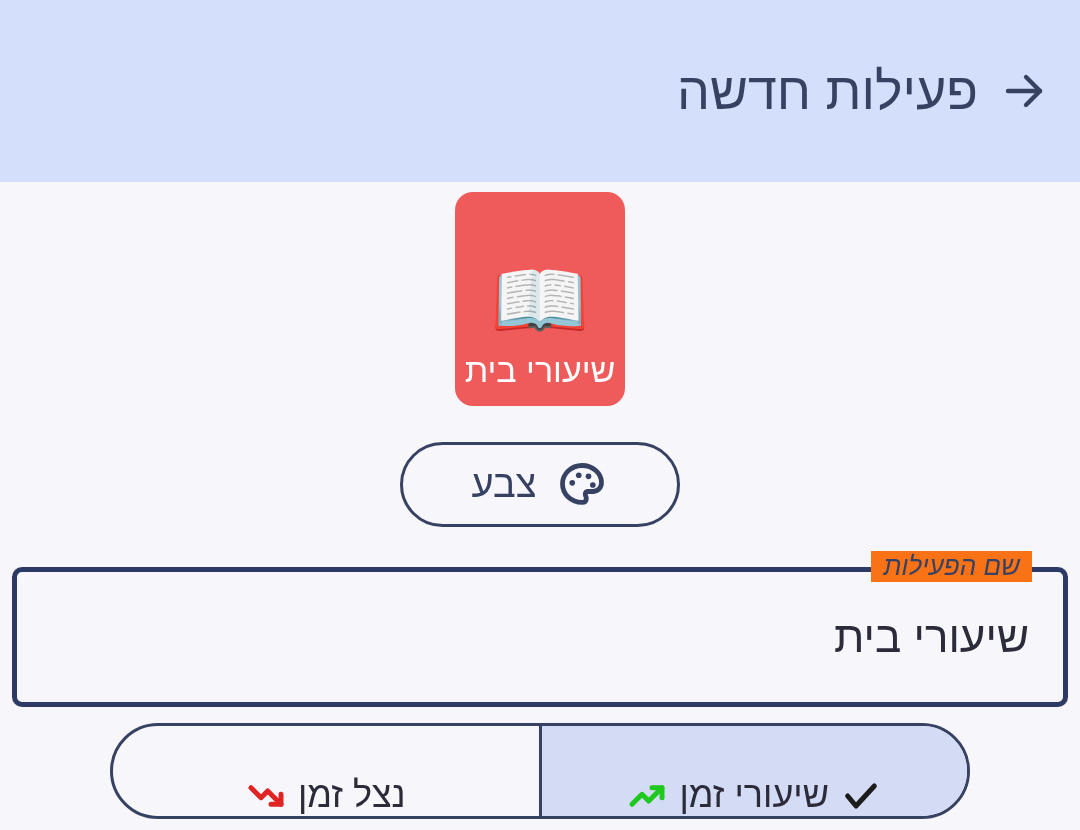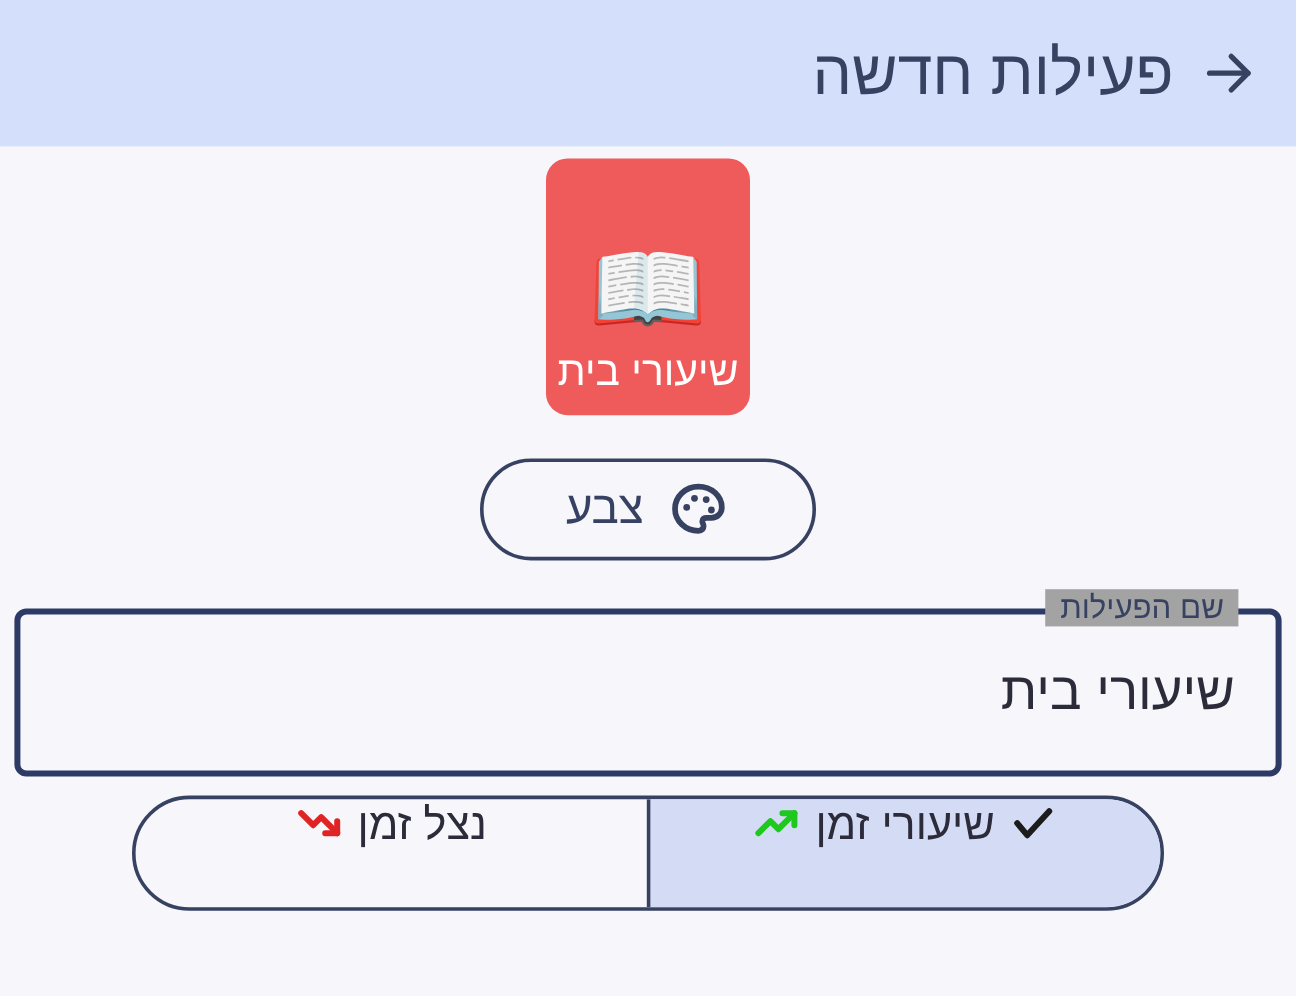--- a/index.html
+++ b/index.html
@@ -6,21 +6,21 @@
   html, body { width: 1080px; height: 830px; overflow: hidden; }
   body {
     font-family: "Segoe UI", "Arial Hebrew", Arial, sans-serif;
     background: #f6f6fb;
     color: #374161;
   }
 
   
   .header {
     background: #d4e0fb;
-    height: 122px;
+    height: 182px;
     display: flex;
     align-items: center;
     padding: 0 28px;
     gap: 18px;
   }
   .back-arrow {
     width: 56px; height: 56px;
     display: flex; align-items: center; justify-content: center;
     cursor: pointer;
   }
@@ -78,24 +78,25 @@
 
   
   .field-wrap {
     margin: 40px 12px 0 12px;
     position: relative;
   }
   .field-label {
     position: absolute;
     top: -16px;
     right: 36px;
-    background: #a3a3a3;
+    background: #f97316;
     padding: 0 12px;
     font-size: 26px;
     color: #374161;
+    font-style: italic;
   }
   .field {
     width: 100%;
     height: 140px;
     border: 5px solid #2e3a66;
     border-radius: 10px;
     background: transparent;
     font-size: 44px;
     color: #2b2b3a;
     padding: 0 34px;
@@ -115,21 +116,21 @@
     width: 860px;
     height: 96px;
     border: 3px solid #374161;
     border-radius: 48px;
     overflow: hidden;
     direction: rtl;
   }
   .seg-btn {
     flex: 1;
     display: flex;
-    align-items: flex-start;
+    align-items: flex-end;
     justify-content: center;
     gap: 12px;
     font-size: 36px;
     color: #2b2b3a;
     cursor: pointer;
     background: transparent;
     direction: rtl;
   }
   .seg-btn.selected {
     background: #d4dcf5;

